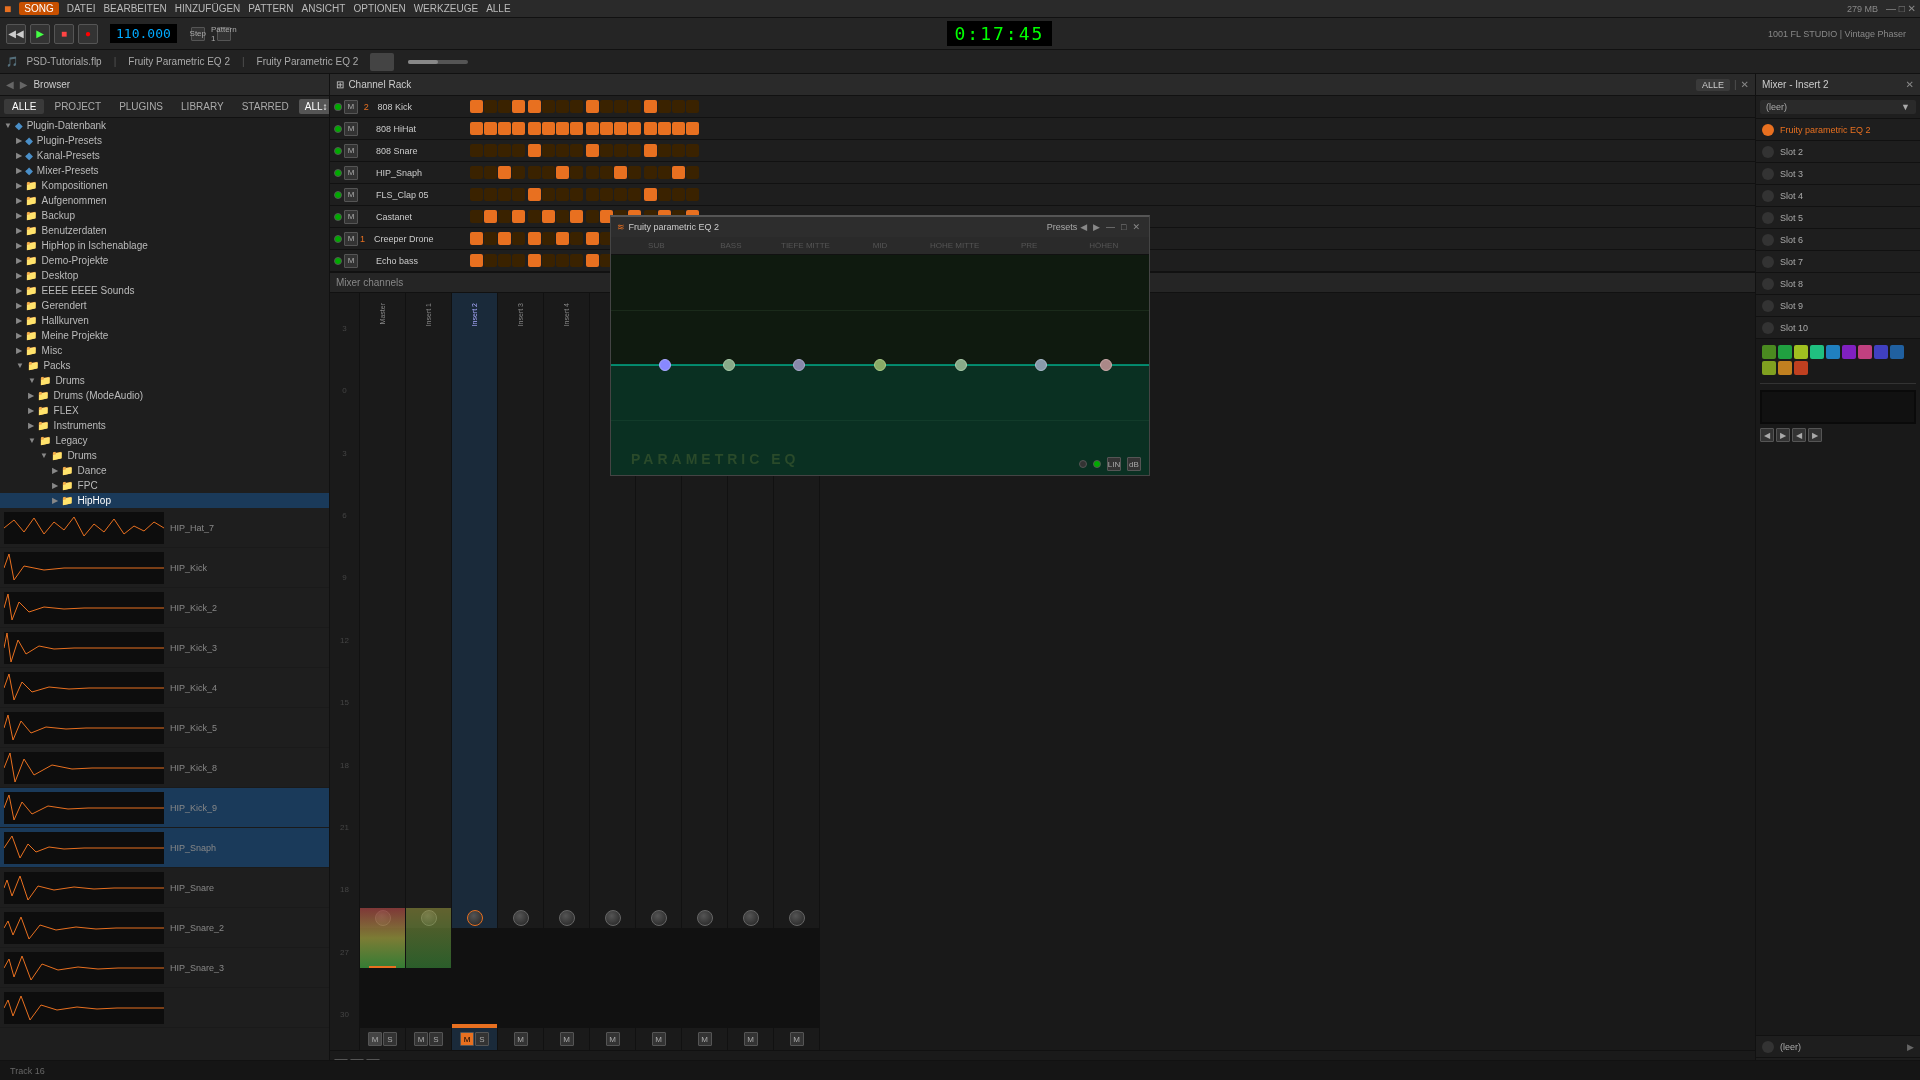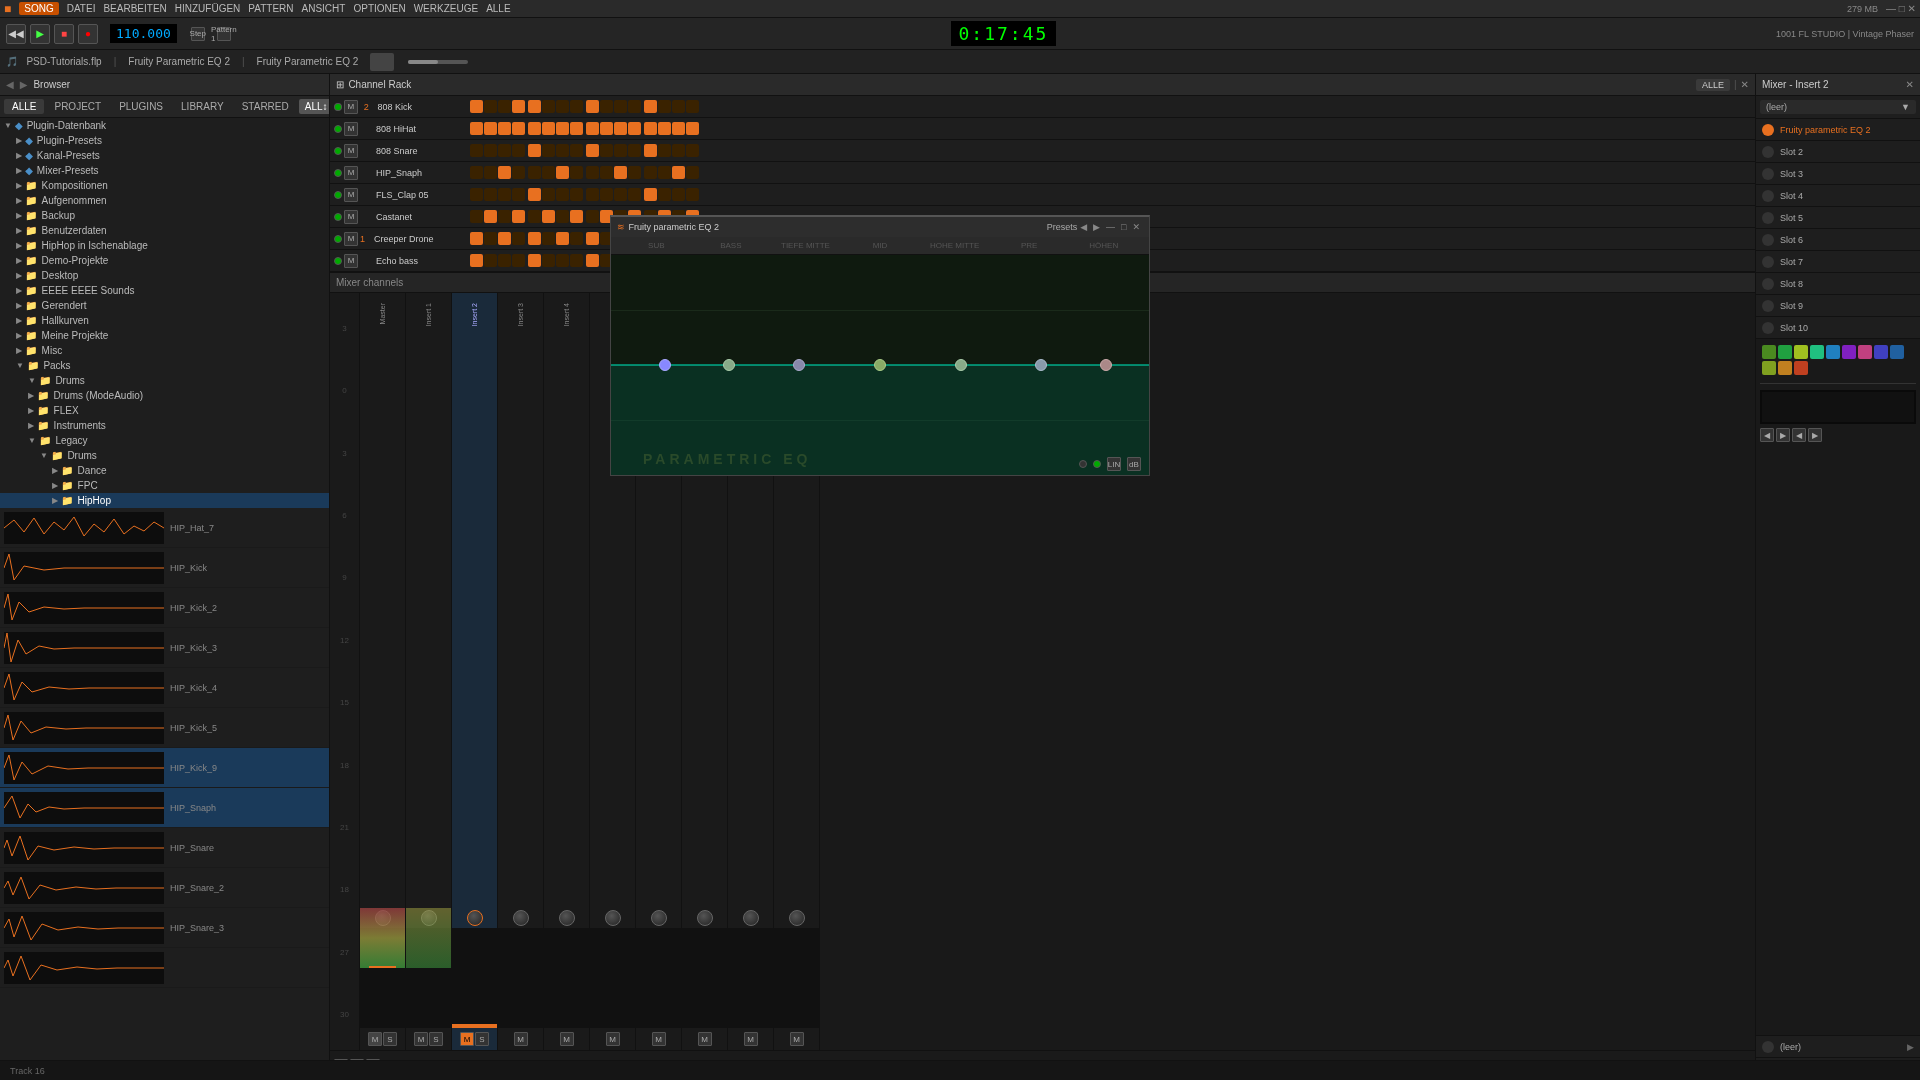--- a/index.html
+++ b/index.html
@@ -316,21 +316,21 @@
     #eq-canvas {
       width: 100%;
       height: 220px;
       background: #0f1a0f;
       position: relative;
     }
 
     #eq-label {
       position: absolute;
       bottom: 8px;
-      left: 32px;
+      left: 20px;
       font-size: 14px;
       color: #2a4a2a;
       letter-spacing: 4px;
       font-weight: bold;
     }
 
     
     .eq-grid-h {
       position: absolute;
       width: 100%;
@@ -493,21 +493,21 @@
   <div style="width:4px;"></div>
   <div class="bpm-display">110.000</div>
   <div style="width:6px;"></div>
   <div style="display:flex;align-items:center;gap:12px;">
     <div class="small-btn">Step</div>
     <div class="small-btn">Pattern 1</div>
   </div>
   <div style="flex:1;"></div>
   <div class="time-display">0:17:45</div>
   <div style="flex:1;"></div>
-  <div style="font-size:9px;color:#888;">1001 FL STUDIO | Vintage Phaser</div>
+  <div style="font-size:9px;color:#888;margin-right:8px;">1001 FL STUDIO | Vintage Phaser</div>
 </div>
 
 <div id="project-bar">
   <span style="color:#888;">🎵</span>
   <span>PSD-Tutorials.flp</span>
   <span style="color:#555;margin:0 4px;">|</span>
   <span style="color:#aaa;">Fruity Parametric EQ 2</span>
   <span style="color:#555;margin:0 4px;">|</span>
   <span style="color:#aaa;">Fruity Parametric EQ 2</span>
   <div style="width:24px;height:18px;background:#444;border-radius:2px;margin-left:4px;"></div>
@@ -705,20 +705,28 @@
         </div>
         <span class="wave-label">HIP_Kick_4</span>
       </div>
       <div class="wave-item">
         <div class="wave-display">
           <svg class="wave-svg" viewBox="0 0 160 32" preserveAspectRatio="none">
             <polyline points="0,16 4,3 9,28 17,9 27,21 42,15 62,17 82,16 102,16 122,16 142,16 160,16" fill="none" stroke="#e87020" stroke-width="1"></polyline>
           </svg>
         </div>
         <span class="wave-label">HIP_Kick_5</span>
+      </div>
+      <div class="wave-item">
+        <div class="wave-display">
+          <svg class="wave-svg" viewBox="0 0 160 32" preserveAspectRatio="none">
+            <polyline points="0,16 6,1 11,30 20,7 30,23 48,13 68,17 88,16 108,16 128,16 148,16 160,16" fill="none" stroke="#e87020" stroke-width="1"></polyline>
+          </svg>
+        </div>
+        <span class="wave-label">HIP_Kick_8</span>
       </div>
       <div class="wave-item selected">
         <div class="wave-display">
           <svg class="wave-svg" viewBox="0 0 160 32" preserveAspectRatio="none">
             <polyline points="0,16 5,3 10,28 18,10 28,22 44,14 64,17 84,16 104,16 124,16 144,16 160,16" fill="none" stroke="#e87020" stroke-width="1"></polyline>
           </svg>
         </div>
         <span class="wave-label">HIP_Kick_9</span>
       </div>
       <div class="wave-item" style="background:#1a3a5a;">

